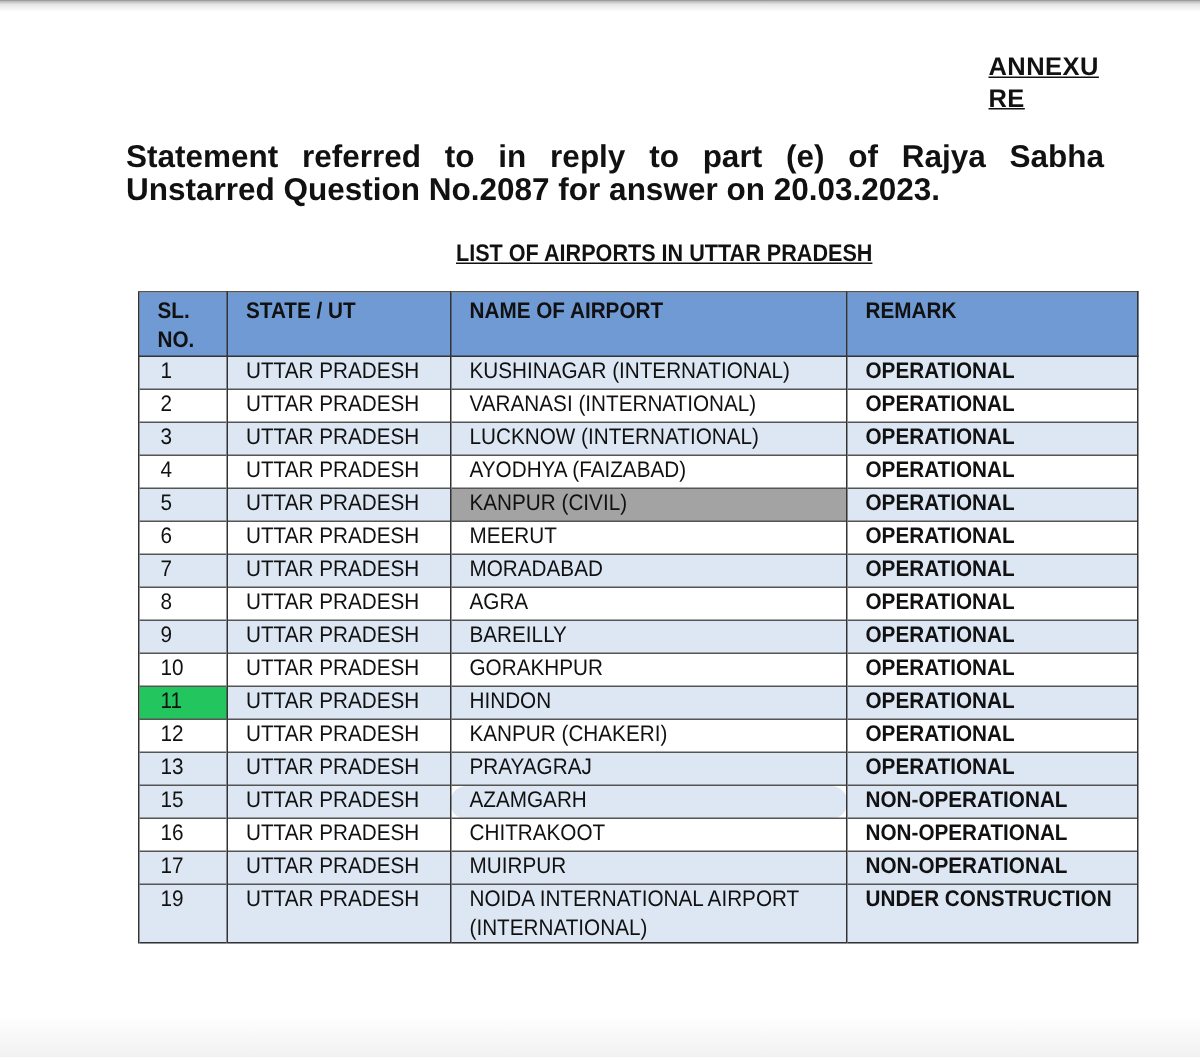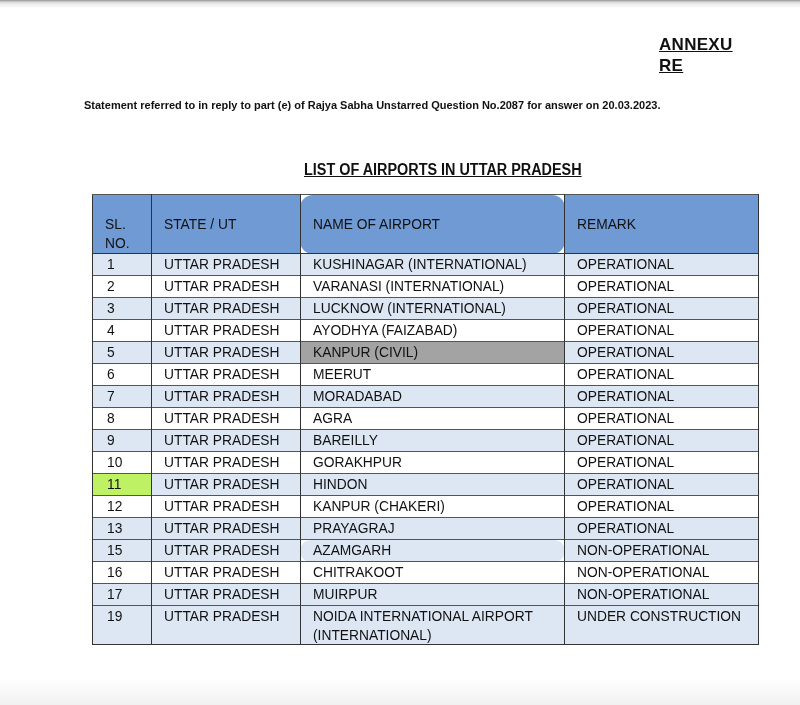--- a/index.html
+++ b/index.html
@@ -25,21 +25,21 @@
   }
   .annexure {
     position: absolute; left: 659px; top: 34px;
     width: 80px;
     font-weight: bold; font-size: 17px; line-height: 21px;
     text-decoration: underline; letter-spacing: 0.3px;
     word-break: break-all;
   }
   .statement {
     position: absolute; left: 84px; top: 94px; width: 652px;
-    font-weight: bold; font-size: 11px; line-height: 22px;
+    font-weight: bold; font-size: 21px; line-height: 22px;
     text-align: justify; text-align-last: left;
   }
   .list-title {
     position: absolute; left: 304px; top: 161px;
     font-weight: bold; font-size: 16px;
     text-decoration: underline;
     transform: scaleX(0.9); transform-origin: left top;
   }
   table.airports {
     position: absolute; left: 92px; top: 194px;
@@ -53,59 +53,59 @@
     border-right: 1px solid #333;
     border-top: 1px solid #555;
     padding: 0 0 0 12px;
     vertical-align: top;
     text-align: left;
     line-height: 19px;
     white-space: nowrap;
   }
   table.airports th {
     background: #6f9ad4;
-    font-weight: normal;
+    font-weight: bold;
     font-size: 15px;
     height: 39px;
-    padding-top: 19px;
+    padding-top: 3px;
     border-bottom: 1.5px solid #333;
     transform-origin: left;
   }
   table.airports th span, table.airports td span {
     display: inline-block;
     transform: scaleX(0.92);
     transform-origin: left top;
   }
   table.airports td.col-sl { padding-left: 14px; }
   table.airports tr.shade td { background: #dde7f4; }
   table.airports tr.plain td { background: #ffffff; }
   .col-sl { width: 44px; }
   .col-state { width: 135px; }
   .col-name { width: 250px; }
-  .col-remark { width: 180px; }
+  .col-remark { width: 180px; font-weight: bold; }
   table.airports tr.r td { height: 21px; }
 </style>
 </head>
 <body>
 
 <div class="page">
   <div class="top-shadow"></div>
 
   <div class="annexure">ANNEXURE</div>
 
   <div class="statement">Statement referred to in reply to part (e) of Rajya Sabha Unstarred Question No.2087 for answer on 20.03.2023.</div>
 
   <div class="list-title">LIST OF AIRPORTS IN UTTAR PRADESH</div>
 
   <table class="airports">
     <thead>
       <tr>
         <th class="col-sl" style="background: rgb(111, 154, 212);"><span style="white-space:normal;width:30px;">SL. NO.</span></th>
         <th class="col-state" style="background: rgb(111, 154, 212);"><span>STATE / UT</span></th>
-        <th class="col-name" style="background: rgb(111, 154, 212); border-radius: 13px;"><span>NAME OF AIRPORT</span></th>
+        <th class="col-name" style="background: rgb(111, 154, 212);"><span>NAME OF AIRPORT</span></th>
         <th class="col-remark" style="background: rgb(111, 154, 212);"><span>REMARK</span></th>
       </tr>
     </thead>
     <tbody id="rows">
         <tr class="r shade">
           <td class="col-sl" style="background: rgb(221, 231, 244);"><span>1</span></td>
           <td class="col-state" style="background: rgb(221, 231, 244);"><span>UTTAR PRADESH</span></td>
           <td class="col-name" style="background: rgb(221, 231, 244);"><span>KUSHINAGAR (INTERNATIONAL)</span></td>
           <td class="col-remark" style="background: rgb(221, 231, 244);"><span>OPERATIONAL</span></td>
         </tr>
@@ -157,21 +157,21 @@
           <td class="col-name" style="background: rgb(221, 231, 244);"><span>BAREILLY</span></td>
           <td class="col-remark" style="background: rgb(221, 231, 244);"><span>OPERATIONAL</span></td>
         </tr>
         <tr class="r plain">
           <td class="col-sl"><span>10</span></td>
           <td class="col-state"><span>UTTAR PRADESH</span></td>
           <td class="col-name"><span>GORAKHPUR</span></td>
           <td class="col-remark"><span>OPERATIONAL</span></td>
         </tr>
         <tr class="r shade">
-          <td class="col-sl" style="background: #bef264;"><span>11</span></td>
+          <td class="col-sl" style="background: #22c55e;"><span>11</span></td>
           <td class="col-state" style="background: rgb(221, 231, 244);"><span>UTTAR PRADESH</span></td>
           <td class="col-name" style="background: rgb(221, 231, 244);"><span>HINDON</span></td>
           <td class="col-remark" style="background: rgb(221, 231, 244);"><span>OPERATIONAL</span></td>
         </tr>
         <tr class="r plain">
           <td class="col-sl"><span>12</span></td>
           <td class="col-state"><span>UTTAR PRADESH</span></td>
           <td class="col-name"><span>KANPUR (CHAKERI)</span></td>
           <td class="col-remark"><span>OPERATIONAL</span></td>
         </tr>

